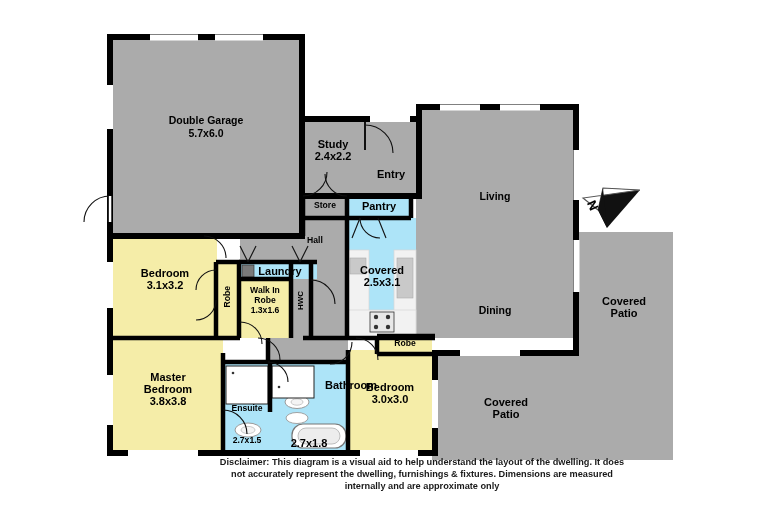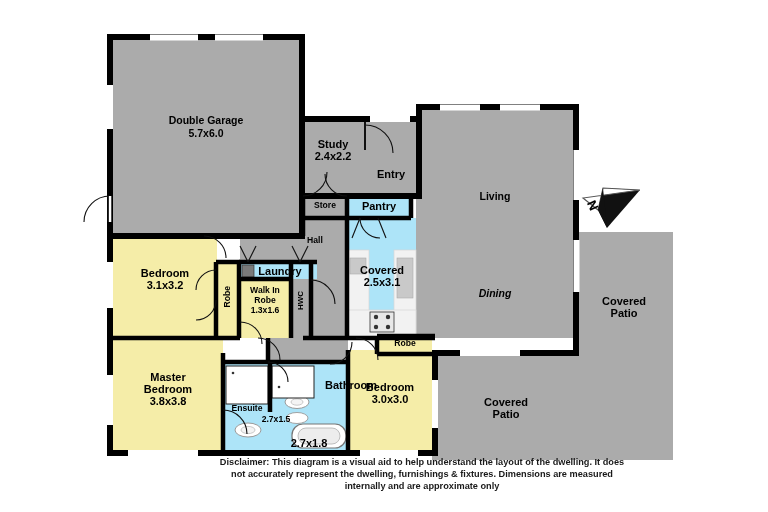--- a/index.html
+++ b/index.html
@@ -281,21 +281,21 @@
   <div class="rlabel s9" style="left:364px; top:168px; width:54px;">Entry</div>
 
   <div class="rlabel s85" style="left:303px; top:201px; width:44px;">Store</div>
 
   <div class="rlabel s9" style="left:348px; top:200px; width:62px;">Pantry</div>
 
   <div class="rlabel s85" style="left:297px; top:236px; width:36px;">Hall</div>
 
   <div class="rlabel s10" style="left:455px; top:191px; width:80px;">Living</div>
 
-  <div class="rlabel s10" style="left:455px; top:288px; width:80px;font-style:italic;">Dining</div>
+  <div class="rlabel s10" style="left:455px; top:305px; width:80px;">Dining</div>
 
   <div class="rlabel s9" style="left:351px; top:264px; width:62px;">Covered</div>
   <div class="rlabel s9" style="left:351px; top:276px; width:62px;">2.5x3.1</div>
 
   <div class="rlabel s9" style="left:118px; top:267px; width:94px;">Bedroom</div>
   <div class="rlabel s9" style="left:118px; top:279px; width:94px;">3.1x3.2</div>
 
   <div class="rlabel s85 rot" style="left:203px; top:292px; width:50px;">Robe</div>
 
   <div class="rlabel s9" style="left:248px; top:265px; width:64px;">Laundry</div>
@@ -304,21 +304,21 @@
   <div class="rlabel s85" style="left:239px; top:296px; width:52px;">Robe</div>
   <div class="rlabel s85" style="left:239px; top:306px; width:52px;">1.3x1.6</div>
 
   <div class="rlabel s8 rot" style="left:278px; top:296px; width:46px;">HWC</div>
 
   <div class="rlabel s9" style="left:122px; top:371px; width:92px;">Master</div>
   <div class="rlabel s9" style="left:122px; top:383px; width:92px;">Bedroom</div>
   <div class="rlabel s9" style="left:122px; top:395px; width:92px;">3.8x3.8</div>
 
   <div class="rlabel s85" style="left:222px; top:404px; width:50px;">Ensuite</div>
-  <div class="rlabel s85" style="left:222px; top:415px; width:50px;padding-left:29px;">2.7x1.5</div>
+  <div class="rlabel s85" style="left:222px; top:436px; width:50px;">2.7x1.5</div>
 
   <div class="rlabel s9" style="left:272px; top:379px; width:74px;margin-left:42px;">Bathroom</div>
   <div class="rlabel s9" style="left:272px; top:391px; width:74px;margin-top:46px;">2.7x1.8</div>
 
   <div class="rlabel s9" style="left:350px; top:381px; width:80px;">Bedroom</div>
   <div class="rlabel s9" style="left:350px; top:393px; width:80px;">3.0x3.0</div>
 
   <div class="rlabel s85" style="left:378px; top:339px; width:54px;">Robe</div>
 
   <div class="rlabel s9" style="left:578px; top:295px; width:92px;">Covered</div>

